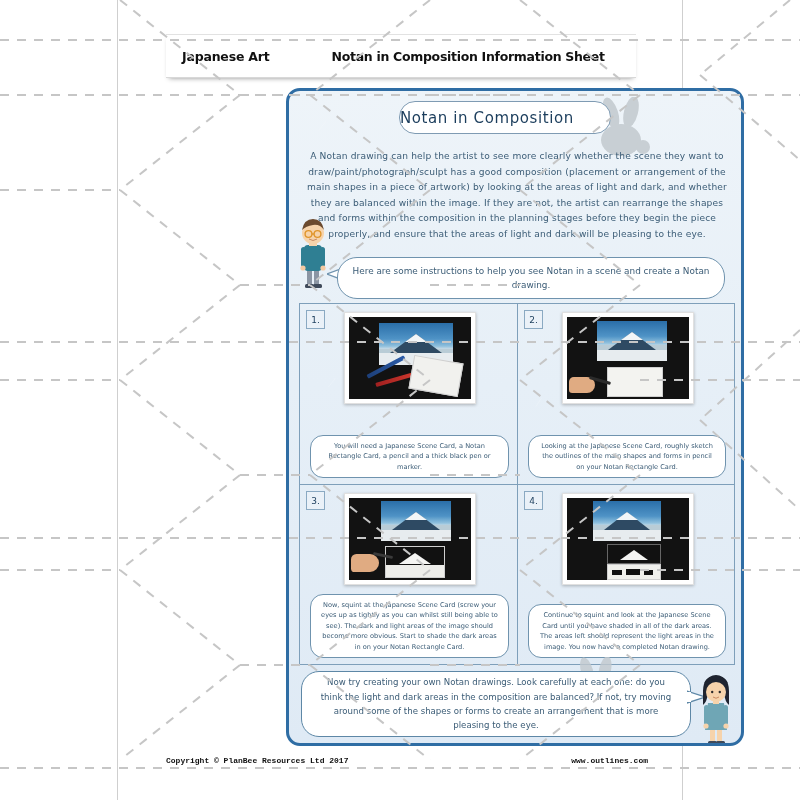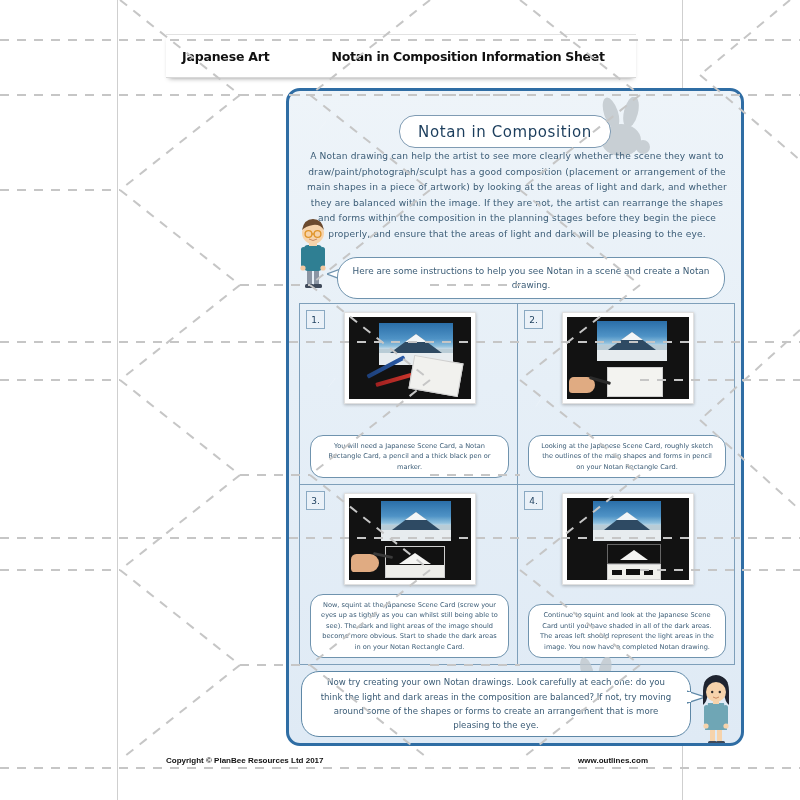--- a/index.html
+++ b/index.html
@@ -65,25 +65,25 @@
   
   #panel-texture{
     position:absolute; inset:0;
     opacity:.35;
     pointer-events:none;
   }
 
   
   #title-pill{
     position:absolute;
-    left:110px; top:24px; width:210px; height:31px;
+    left:110px; top:10px; width:210px; height:31px;
     border:1.6px solid #7f9bb3;
     border-radius:16px;
     background:#ffffff;
-    display:flex; align-items:center; justify-content:center;
+    display:flex; align-items:center; 
   }
   #title-pill-text{
     font-family:"DejaVu Sans", sans-serif;
     font-size:15px;
     color:#1b3d5c;
     letter-spacing:.6px;
   }
 
   
   .bunny{position:absolute;pointer-events:none;}
@@ -230,21 +230,21 @@
   #final-bubble-tail{position:absolute;left:398px;top:598px;width:18px;height:16px;}
   #girl-character{position:absolute;left:404px;top:580px;width:46px;height:76px;}
 
   
   #footer{
     position:absolute;
     left:48px; right:34px; top:752px; height:16px;
     display:flex; align-items:center; justify-content:space-between;
   }
   .footer-text{
-    font-family:Liberation Sans, sans-serif;
+    font-family:Liberation Mono, monospace;
     font-weight:bold;
     font-size:8px;
     color:#111;
     white-space:nowrap;
   }
 
   
   #dash-overlay{
     position:absolute; inset:0; width:800px;height:800px;
     pointer-events:none;

